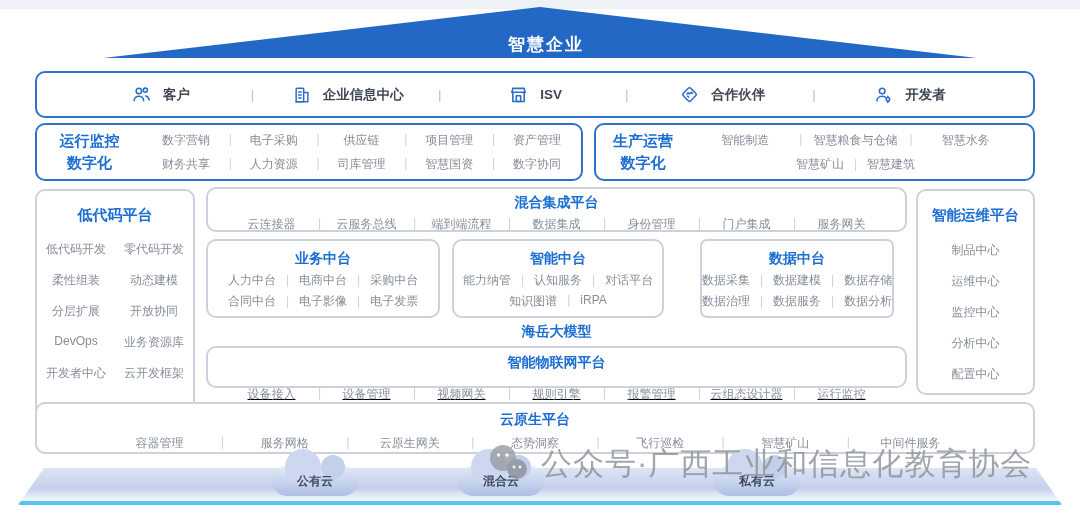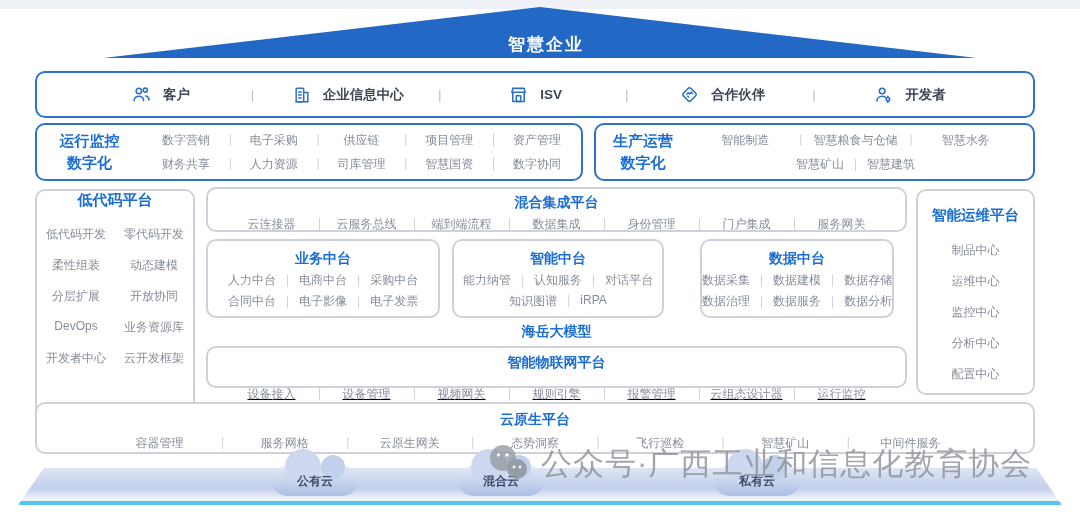--- a/index.html
+++ b/index.html
@@ -39,41 +39,41 @@
 
   
   .hsep { display:flex; }
   .hsep span { flex:1; text-align:center; font-size:12px; color:#868d99; position:relative; white-space:nowrap; }
   .hsep span:not(:last-child)::after { content:"|"; position:absolute; right:-2px; color:#cdd2db; }
   .csep { display:flex; justify-content:center; }
   .csep span { font-size:12px; color:#868d99; white-space:nowrap; }
   .csep span:not(:first-child)::before { content:"|"; color:#cdd2db; margin:0 10px; }
 
   
-  #low-code { left:35px; top:189px; width:160px; height:248px; }
+  #low-code { left:35px; top:189px; width:160px; height:248px; padding-top:15px; }
   #low-code .box-title { font-size:15px; }
   .grid2 { display:grid; grid-template-columns:1fr 1fr; row-gap:14px; margin-top:16px;
     font-size:12px; color:#868d99; text-align:center; }
   .grid2 span { white-space:nowrap; }
 
   
   #ops-platform { left:916px; top:189px; width:119px; height:206px; padding-top:15px; }
   #ops-platform .box-title { font-size:14.5px; }
   .vlist { display:flex; flex-direction:column; gap:14px; margin-top:17px; text-align:center;
     font-size:12px; color:#868d99; }
 
   
   #hybrid { left:206px; top:187px; width:701px; height:45px; padding:5px 16px 0 16px; }
   #hybrid .hsep { margin-top:4px; }
   .midbox { top:239px; height:79px; padding-top:9px; }
   .midbox .box-title { }
   .midbox .csep { margin-top:4px; }
   #biz-mid  { left:206px; width:234px; }
   #intel-mid{ left:452px; width:212px; }
-  #data-mid { left:700px; width:194px; }
+  #data-mid { left:700px; width:194px;border-radius:7px; }
 
   #haiyue { position:absolute; left:206px; top:323px; width:701px; text-align:center;
     color:#1c6ed2; font-weight:bold; font-size:14px; }
 
   #iot { left:206px; top:346px; width:701px; height:42px; padding:6px 16px 0 16px; }
   #iot .hsep { margin-top:14px;text-decoration:underline; }
 
   #cloud-native { left:35px; top:402px; width:1000px; height:52px; padding:7px 60px 0 60px; }
   #cloud-native .hsep { margin-top:6px; }
 

